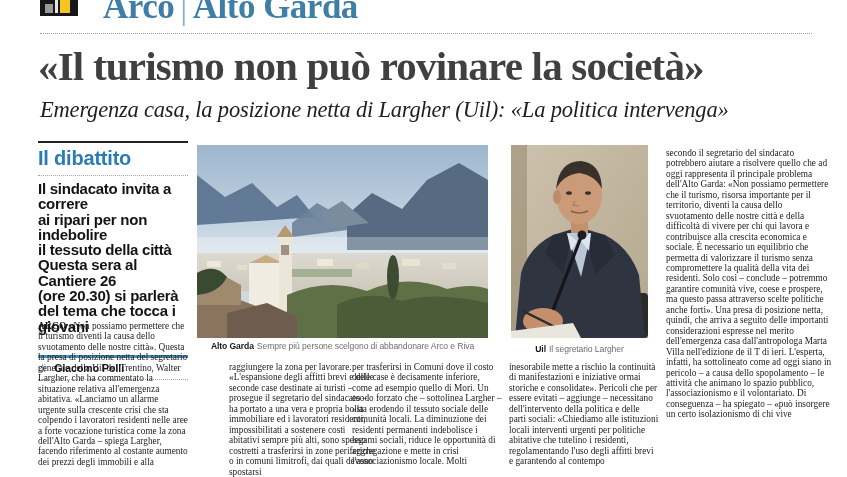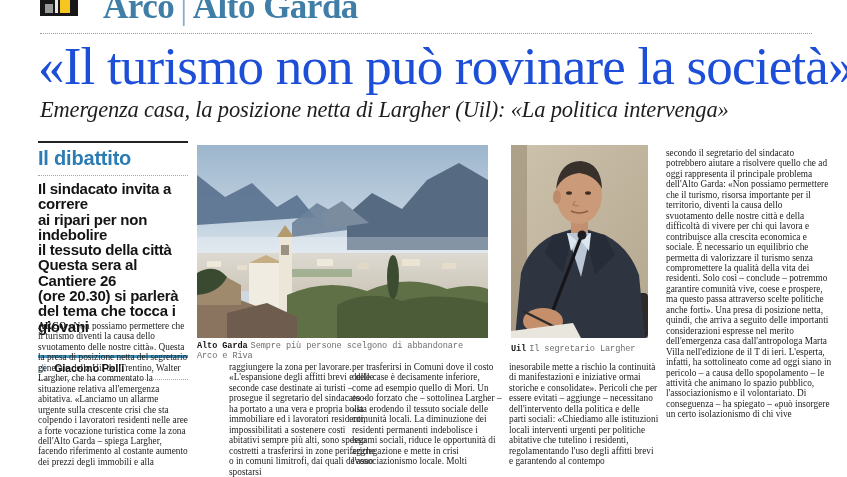--- a/index.html
+++ b/index.html
@@ -10,22 +10,22 @@
   #logo{position:absolute;left:40px;top:-6px;width:38px;height:22px;background:#17171a;}
   #logo .bar-grey{position:absolute;left:5px;bottom:3px;width:8px;height:9px;background:#9a9a96;}
   #logo .bar-white{position:absolute;left:15px;bottom:3px;width:3px;height:13px;background:#e8e6e0;}
   #logo .bar-yellow{position:absolute;left:20px;bottom:3px;width:10px;height:16px;background:#f5c520;}
   #section-title{position:absolute;left:103px;top:-13px;font-size:35px;font-weight:700;
                  color:#3f7ea7;letter-spacing:-0.5px;white-space:nowrap;}
   #section-title .divider{font-weight:400;color:#89afc7;padding:0 6px;}
   #masthead-rule{position:absolute;left:40px;top:33px;width:772px;border-top:1px dotted #9b9b9b;}
 
   
-  #headline{position:absolute;left:38px;top:43px;width:780px;font-size:53px;line-height:46px;
-            font-weight:400;color:#1d4ed8;letter-spacing:-0.8px;white-space:nowrap;}
+  #headline{position:absolute;left:38px;top:43px;width:780px;font-size:41px;line-height:46px;
+            font-weight:700;color:#404040;letter-spacing:-0.8px;white-space:nowrap;}
   #subhead{position:absolute;left:40px;top:97px;width:780px;font-size:22.5px;font-style:italic;
            color:#1e1e1e;letter-spacing:-0.2px;white-space:nowrap;}
 
   
   #sidebar{position:absolute;left:38px;top:141px;width:150px;}
   #sidebar .topline{border-top:2px solid #222;}
   #kicker{font-family:"Liberation Sans",sans-serif;font-size:20px;font-weight:700;
           color:#2b7cb4;padding:4px 0 5px 0;letter-spacing:-0.2px;}
   .dotted{border-top:1px dotted #a5a5a5;}
   #summary{font-family:"Liberation Sans",sans-serif;font-size:15px;line-height:15.3px;
@@ -42,22 +42,22 @@
   #col1{left:38px;top:321px;width:150px;height:156px;}
   #col2{left:197px;top:362px;width:148px;height:115px;margin-left:32px;}
   #col3{left:352px;top:362px;width:150px;height:115px;}
   #col4{left:509px;top:362px;width:150px;height:115px;}
   #col5{left:666px;top:148px;width:166px;height:329px;}
 
   
   .photo{position:absolute;overflow:hidden;background:#cfd8df;}
   #photo-town{left:197px;top:145px;width:291px;height:193px;}
   #photo-portrait{left:511px;top:145px;width:137px;height:193px;}
-  .caption{position:absolute;font-family:Liberation Mono, monospace;font-size:8.6px;
-           color:#6e6e6e;text-align:left;letter-spacing:-0.1px;}
+  .caption{position:absolute;font-family:Liberation Sans, sans-serif;font-size:8.6px;
+           color:#6e6e6e;text-align:center;letter-spacing:-0.1px;}
   .caption .lead{font-weight:700;color:#161616;padding-right:3px;}
   #caption-town{left:197px;top:341px;width:291px;}
   #caption-portrait{left:511px;top:344px;width:137px;}
 </style>
 </head>
 <body>
 
 <div id="page">
 
   <div id="logo">

